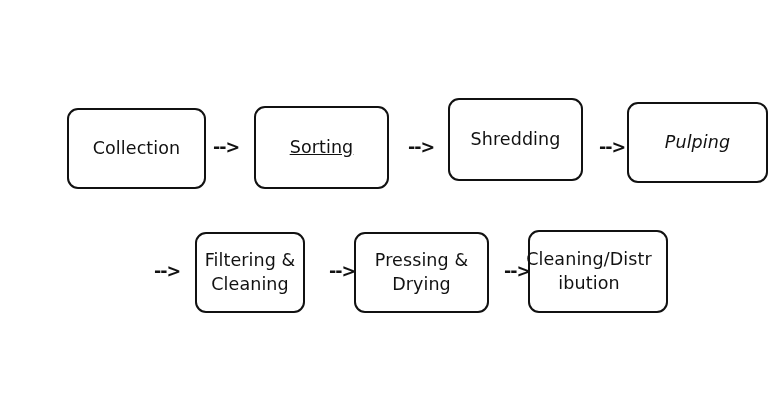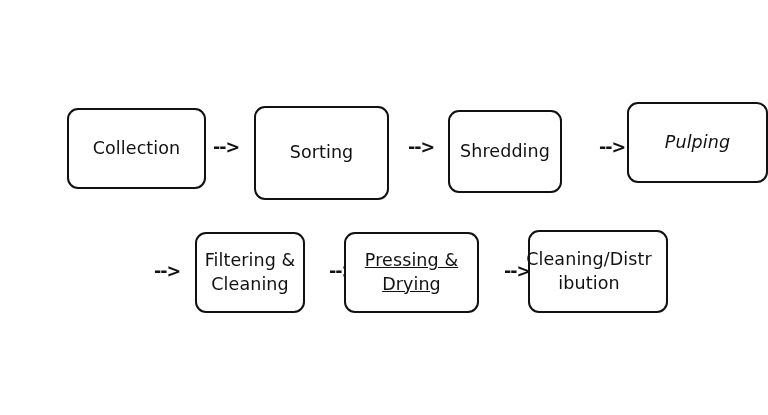--- a/index.html
+++ b/index.html
@@ -69,46 +69,46 @@
 <body>
 
 <div id="flowchart">
 
   <div class="node" style="left:67px; top:108px; width:139px; height:81px;">
     <span class="node-label">Collection</span>
   </div>
 
   <div class="arrow" style="left:213px; top:139px;">--&gt;</div>
 
-  <div class="node" style="left:254px; top:106px; width:135px; height:94px;">
+  <div class="node" style="left:254px; top:106px; width:135px; height:83px;text-decoration:underline;">
     <span class="node-label">Sorting</span>
   </div>
 
   <div class="arrow" style="left:408px; top:139px;">--&gt;</div>
 
-  <div class="node" style="left:448px; top:110px; width:114px; height:83px;">
+  <div class="node" style="left:448px; top:98px; width:135px; height:83px;">
     <span class="node-label">Shredding</span>
   </div>
 
   <div class="arrow" style="left:599px; top:139px;">--&gt;</div>
 
   <div class="node" style="left:627px; top:102px; width:141px; height:81px;font-style:italic;">
     <span class="node-label">Pulping</span>
   </div>
 
   <div class="arrow" style="left:154px; top:263px;">--&gt;</div>
 
   <div class="node" style="left:195px; top:232px; width:110px; height:81px;">
     <span class="node-label">Filtering &amp;
 Cleaning</span>
   </div>
 
   <div class="arrow" style="left:329px; top:263px;">--&gt;</div>
 
-  <div class="node" style="left:344px; top:232px; width:135px; height:81px;text-decoration:underline;">
+  <div class="node" style="left:354px; top:232px; width:135px; height:81px;">
     <span class="node-label">Pressing &amp;
 Drying</span>
   </div>
 
   <div class="arrow" style="left:504px; top:263px;">--&gt;</div>
 
   <div class="node overflow-node" style="left:528px; top:230px; width:140px; height:83px;">
     <span class="node-label">Cleaning/Distr
 ibution</span>
   </div>

